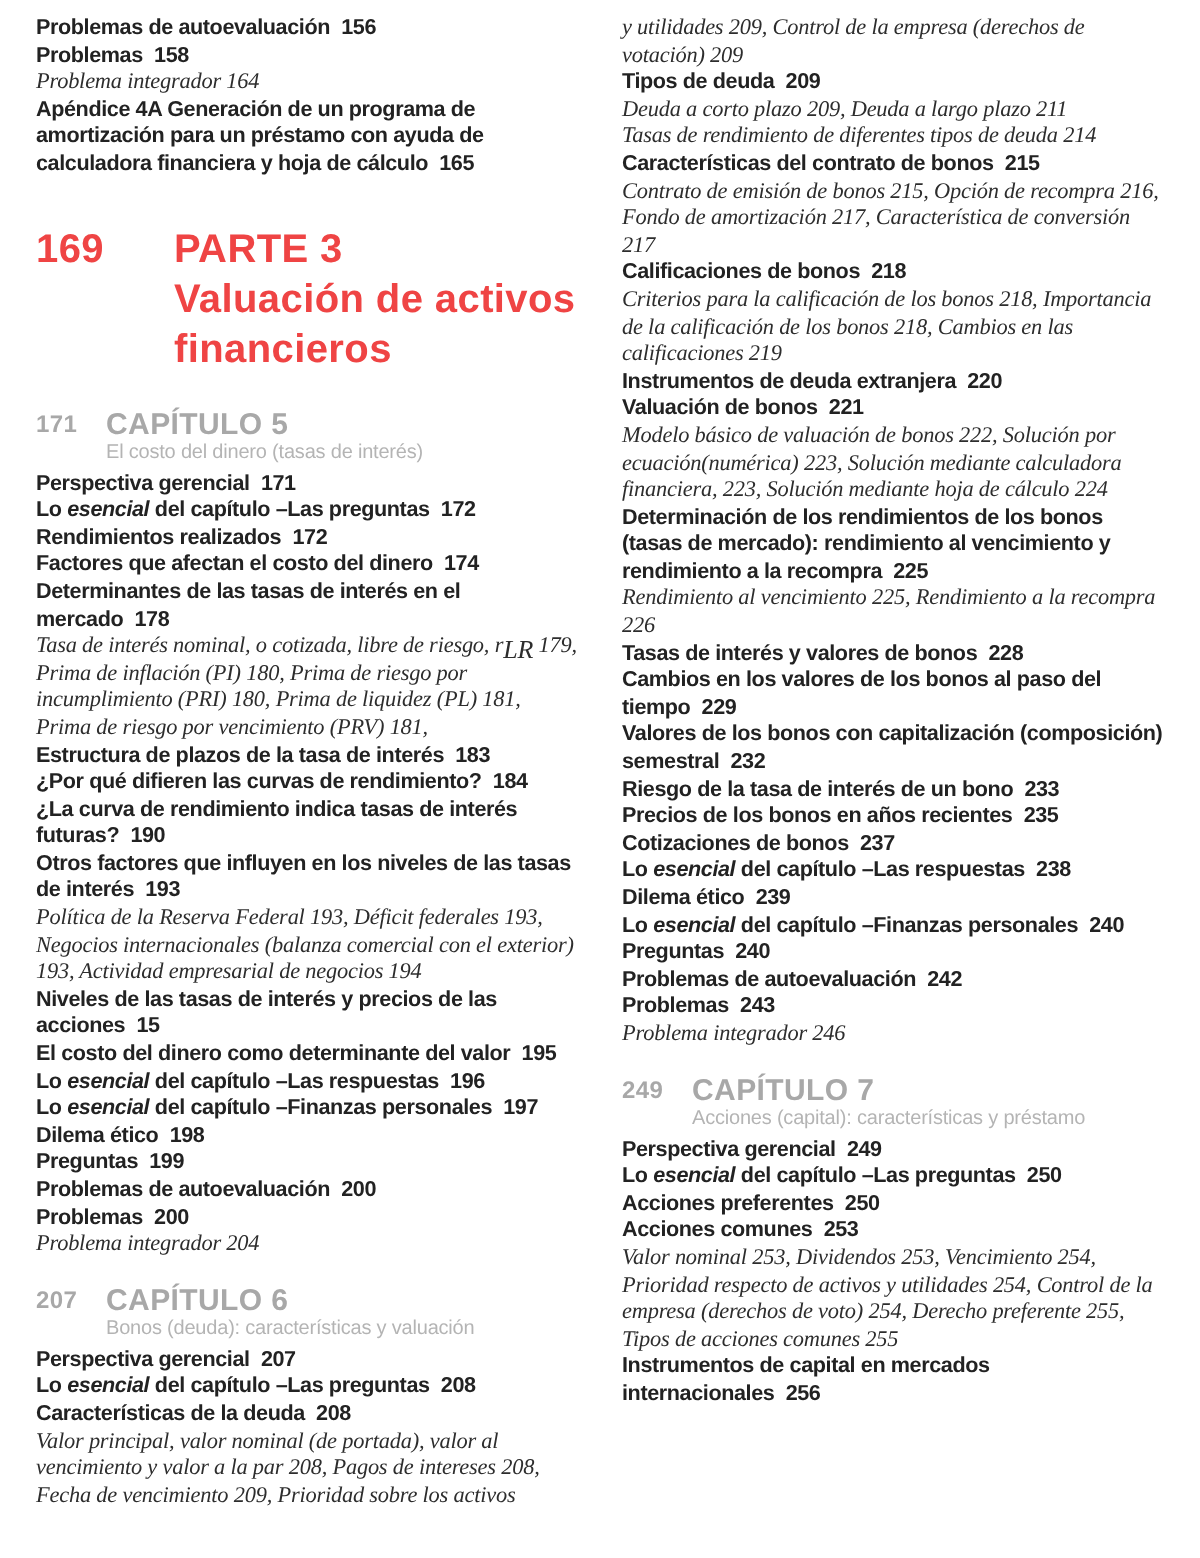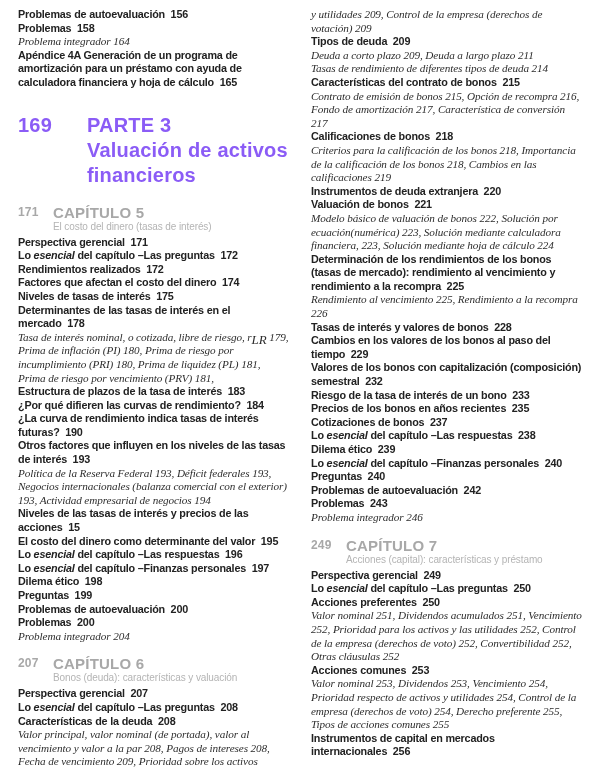--- a/index.html
+++ b/index.html
@@ -6,21 +6,21 @@
   .page{width:600px;height:779px;background:#ffffff;overflow:hidden;position:relative;}
   .cols{display:flex;gap:21px;padding:8px 14px 0 18px;}
   .col{width:272px;flex:none;}
   .entry{margin:0;font-family:"Liberation Sans",sans-serif;font-weight:bold;
          font-size:10.8px;line-height:13.6px;color:#222222;letter-spacing:-0.2px;}
   .entry i{font-style:italic;font-weight:bold;}
   .pg{white-space:nowrap;}
   .sub{margin:0;font-family:"Liberation Serif",serif;font-style:italic;
        font-size:11.2px;line-height:13.6px;color:#2d2d2d;letter-spacing:-0.1px;}
   .sub sub{font-size:13px;line-height:0;}
-  .part{display:flex;margin:23px 0 17px;color:#8b5cf6;
+  .part{display:flex;margin:23px 0 17px;color:#ef4444;
         font-family:"Liberation Sans",sans-serif;font-weight:bold;
         font-size:20px;line-height:25px;letter-spacing:0.2px;}
   .part .num{width:69px;flex:none;}
   .chapter{display:flex;margin:13px 0 2px;font-family:"Liberation Sans",sans-serif;}
   .chapter .num{width:35px;flex:none;font-weight:bold;font-size:12px;
                 color:#a8a8a8;line-height:15px;letter-spacing:0.2px;}
   .ch-label{font-weight:bold;font-size:15px;color:#a8a8a8;line-height:15px;letter-spacing:0.2px;}
   .ch-sub{font-size:10px;color:#b4b4b4;line-height:14px;letter-spacing:-0.1px;}
 </style>
 </head>
@@ -44,21 +44,20 @@
           <span class="num">171</span>
           <div>
             <div class="ch-label">CAPÍTULO 5</div>
             <div class="ch-sub">El costo del dinero (tasas de interés)</div>
           </div>
         </div>
         <p class="entry"><span>Perspectiva gerencial</span><span class="pg">&nbsp;&nbsp;171</span></p>
         <p class="entry"><span>Lo </span><i>esencial</i><span> del capítulo –Las preguntas</span><span class="pg">&nbsp;&nbsp;172</span></p>
         <p class="entry"><span>Rendimientos realizados</span><span class="pg">&nbsp;&nbsp;172</span></p>
         <p class="entry"><span>Factores que afectan el costo del dinero</span><span class="pg">&nbsp;&nbsp;174</span></p>
-        <p class="entry"><span>Niveles de tasas de interés</span><span class="pg">&nbsp;&nbsp;175</span></p>
         <p class="entry"><span>Determinantes de las tasas de interés en el mercado</span><span class="pg">&nbsp;&nbsp;178</span></p>
         <p class="sub"><span>Tasa de interés nominal, o cotizada, libre de riesgo, r</span><sub>LR</sub><span> 179, Prima de inflación (PI) 180, Prima de riesgo por incumplimiento (PRI) 180, Prima de liquidez (PL) 181, Prima de riesgo por vencimiento (PRV) 181,</span></p>
         <p class="entry"><span>Estructura de plazos de la tasa de interés</span><span class="pg">&nbsp;&nbsp;183</span></p>
         <p class="entry"><span>¿Por qué difieren las curvas de rendimiento?</span><span class="pg">&nbsp;&nbsp;184</span></p>
         <p class="entry"><span>¿La curva de rendimiento indica tasas de interés futuras?</span><span class="pg">&nbsp;&nbsp;190</span></p>
         <p class="entry"><span>Otros factores que influyen en los niveles de las tasas de interés</span><span class="pg">&nbsp;&nbsp;193</span></p>
         <p class="sub"><span>Política de la Reserva Federal 193, Déficit federales 193, Negocios internacionales (balanza comercial con el exterior) 193, Actividad empresarial de negocios 194</span></p>
         <p class="entry"><span>Niveles de las tasas de interés y precios de las acciones</span><span class="pg">&nbsp;&nbsp;15</span></p>
         <p class="entry"><span>El costo del dinero como determinante del valor</span><span class="pg">&nbsp;&nbsp;195</span></p>
         <p class="entry"><span>Lo </span><i>esencial</i><span> del capítulo –Las respuestas</span><span class="pg">&nbsp;&nbsp;196</span></p>
@@ -110,19 +109,18 @@
         <div class="chapter">
           <span class="num">249</span>
           <div>
             <div class="ch-label">CAPÍTULO 7</div>
             <div class="ch-sub">Acciones (capital): características y préstamo</div>
           </div>
         </div>
         <p class="entry"><span>Perspectiva gerencial</span><span class="pg">&nbsp;&nbsp;249</span></p>
         <p class="entry"><span>Lo </span><i>esencial</i><span> del capítulo –Las preguntas</span><span class="pg">&nbsp;&nbsp;250</span></p>
         <p class="entry"><span>Acciones preferentes</span><span class="pg">&nbsp;&nbsp;250</span></p>
-        <p class="sub"><span>Valor nominal 251, Dividendos acumulados 251, Vencimiento 252, Prioridad para los activos y las utilidades 252, Control de la empresa (derechos de voto) 252, Convertibilidad 252, Otras cláusulas 252</span></p>
         <p class="entry"><span>Acciones comunes</span><span class="pg">&nbsp;&nbsp;253</span></p>
         <p class="sub"><span>Valor nominal 253, Dividendos 253, Vencimiento 254, Prioridad respecto de activos y utilidades 254, Control de la empresa (derechos de voto) 254, Derecho preferente 255, Tipos de acciones comunes 255</span></p>
         <p class="entry"><span>Instrumentos de capital en mercados internacionales</span><span class="pg">&nbsp;&nbsp;256</span></p>
       </div>
   </div>
 </div>
 
 </body></html>

